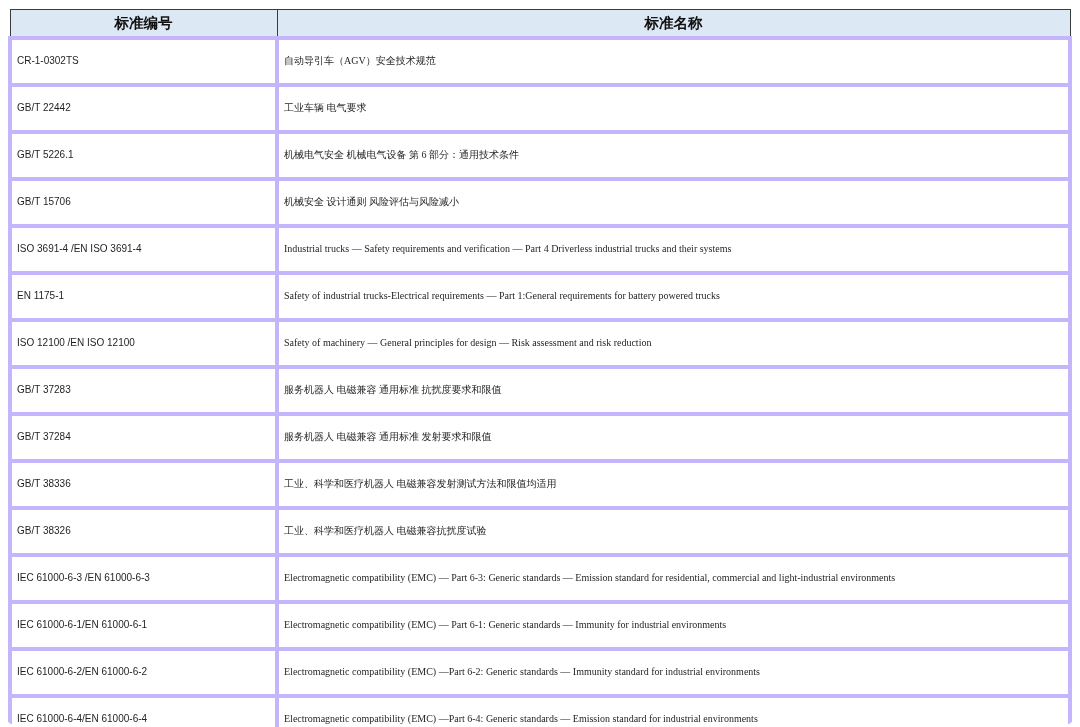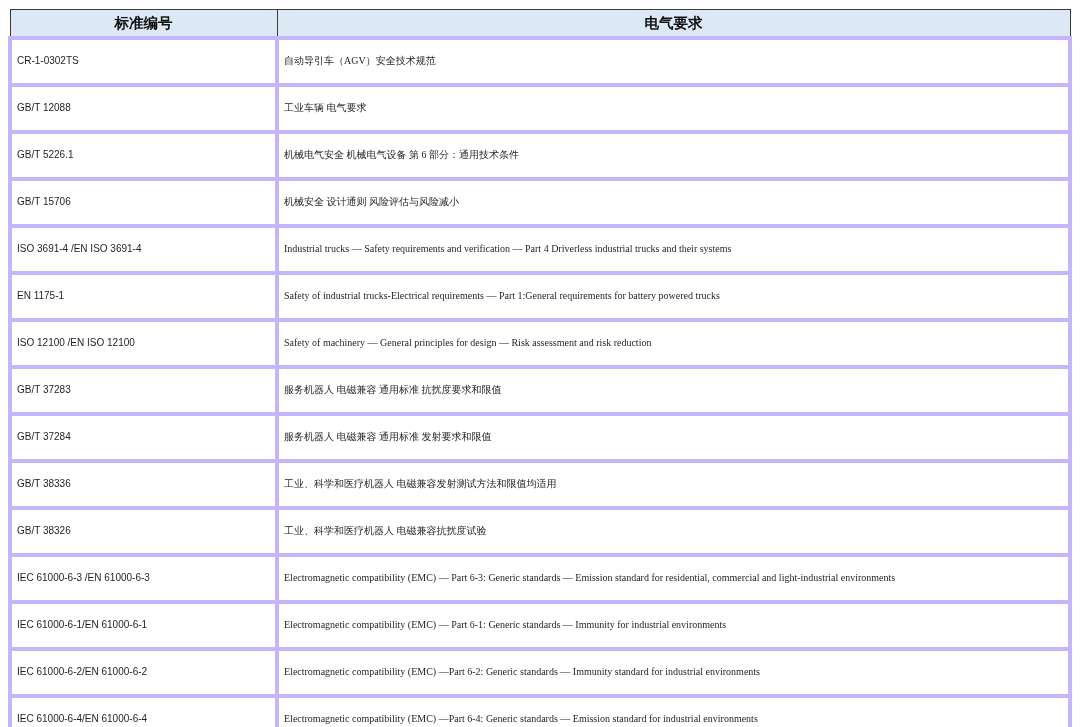--- a/index.html
+++ b/index.html
@@ -8,20 +8,21 @@
     background: #ffffff;
     font-family: "Liberation Sans", "DejaVu Sans", sans-serif;
     color: #1f1f1f;
   }
   .page {
     width: 1080px;
     height: 727px;
     overflow: hidden;
     background: #ffffff;
     position: relative;
+    border-radius: 22px;
   }
   table.standards {
     position: absolute;
     left: 8px;
     top: 9px;
     width: 1064px;
     border-collapse: collapse;
     table-layout: fixed;
   }
   table.standards col.code-col { width: 267px; }
@@ -59,30 +60,30 @@
 
 <div class="page">
   <table class="standards">
     <colgroup>
       <col class="code-col">
       <col class="name-col">
     </colgroup>
     <thead>
       <tr>
         <th>标准编号</th>
-        <th>电气要求</th>
+        <th>标准名称</th>
       </tr>
     </thead>
     <tbody id="table-body">
         <tr>
     <td class="code-cell">CR-1-0302TS</td>
     <td class="name-cell">自动导引车（AGV）安全技术规范</td>
   </tr>
         <tr>
-    <td class="code-cell">GB/T 12088</td>
+    <td class="code-cell">GB/T 22442</td>
     <td class="name-cell">工业车辆 电气要求</td>
   </tr>
         <tr>
     <td class="code-cell">GB/T 5226.1</td>
     <td class="name-cell">机械电气安全 机械电气设备 第 6 部分：通用技术条件</td>
   </tr>
         <tr>
     <td class="code-cell">GB/T 15706</td>
     <td class="name-cell">机械安全 设计通则 风险评估与风险减小</td>
   </tr>

